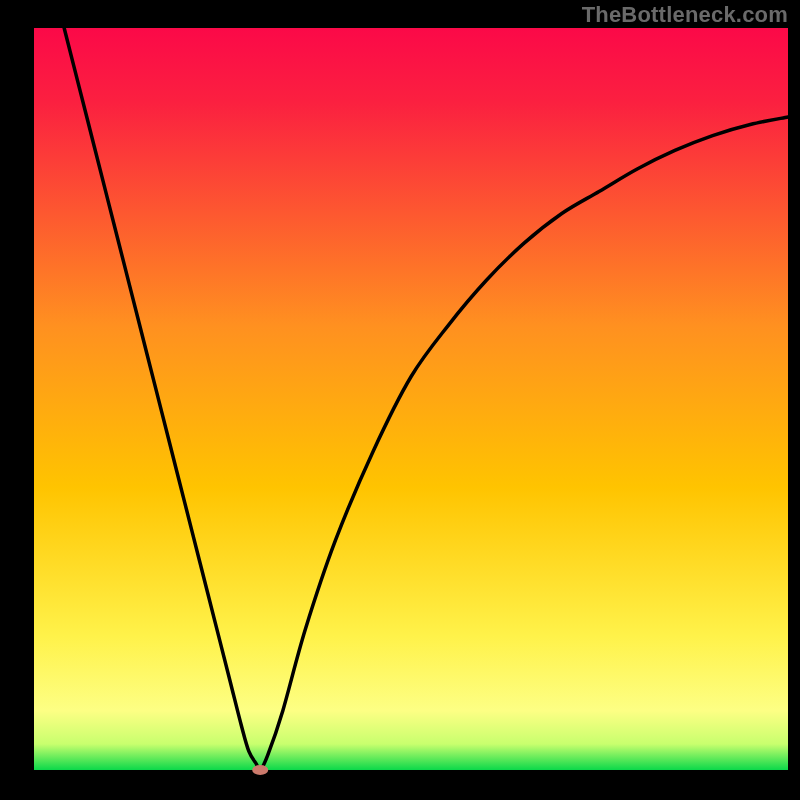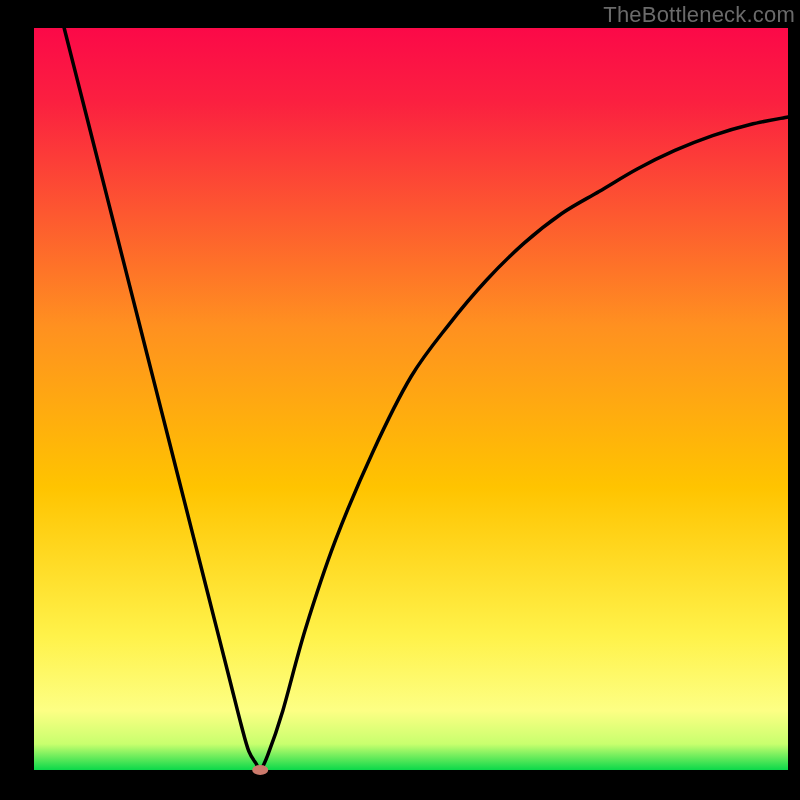--- a/index.html
+++ b/index.html
@@ -13,24 +13,24 @@
   }
   .frame {
     position: relative;
     width: 800px;
     height: 800px;
     background: #000000;
   }
   .watermark {
     position: absolute;
     top: 2px;
-    right: 5px;
+    right: 12px;
     color: #6a6a6a;
     font-size: 22px;
-    font-weight: 400;
+    font-weight: 700;
     letter-spacing: 0.2px;
     z-index: 3;
     user-select: none;
   }
   svg.chart {
     position: absolute;
     top: 0;
     left: 0;
     width: 800px;
     height: 800px;

